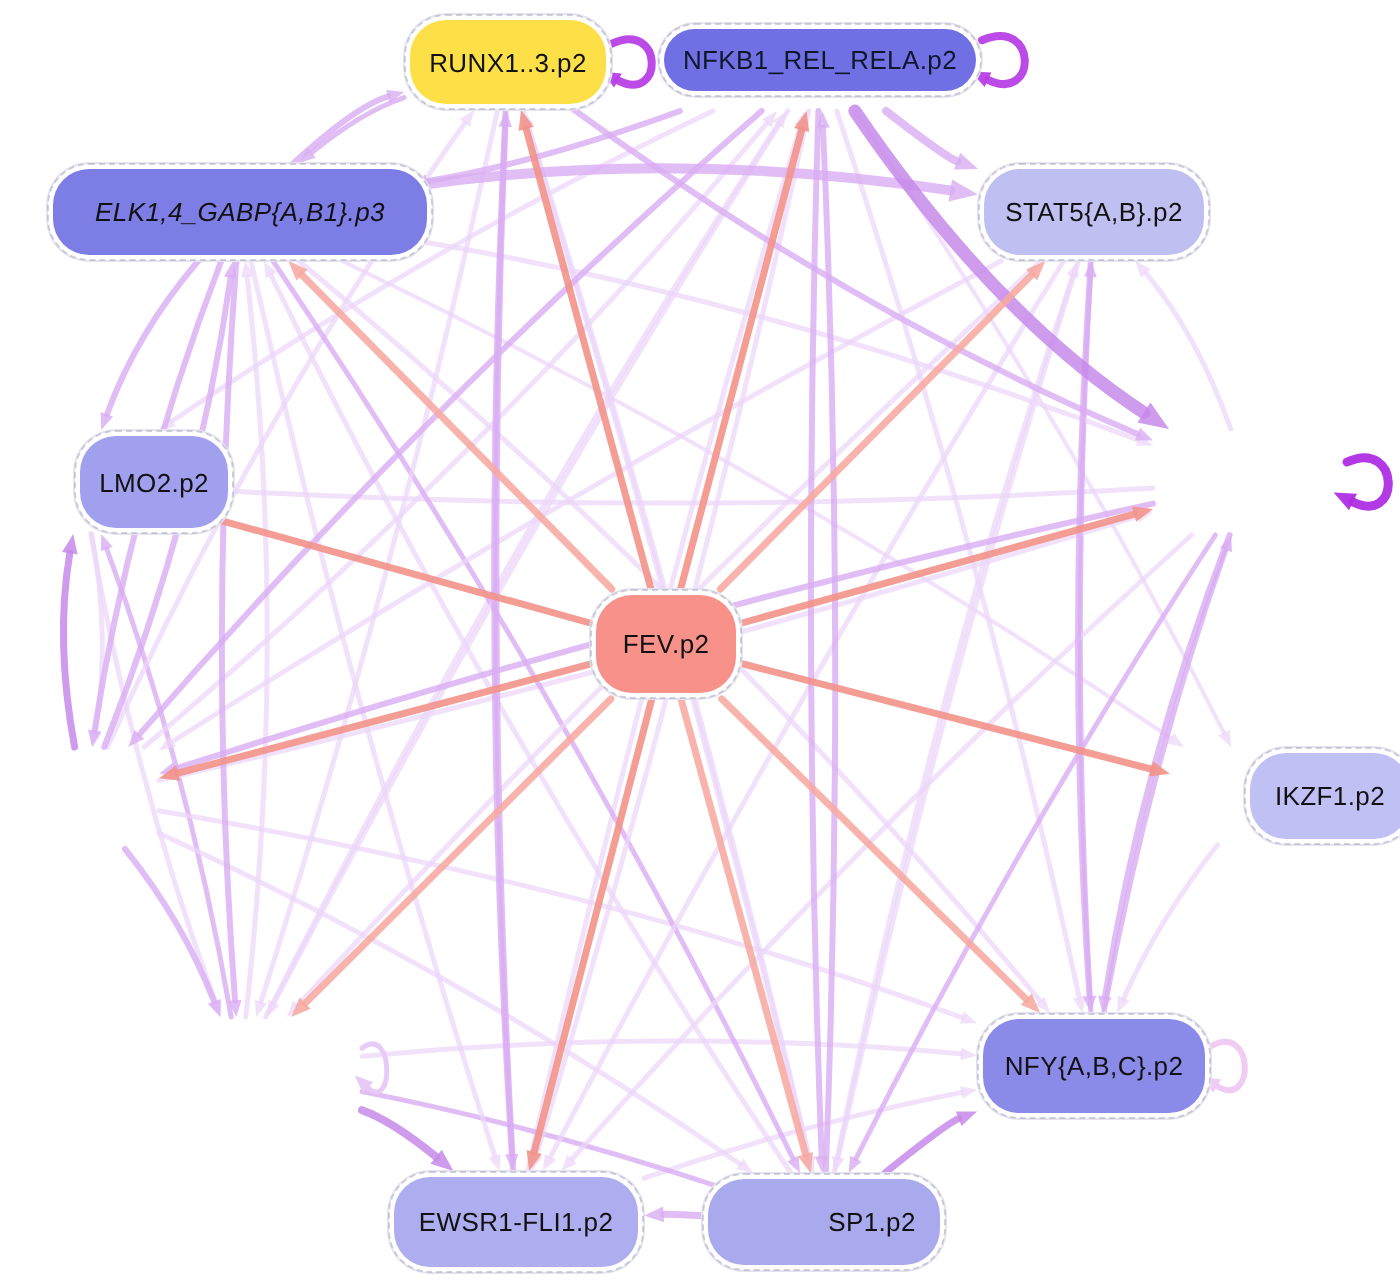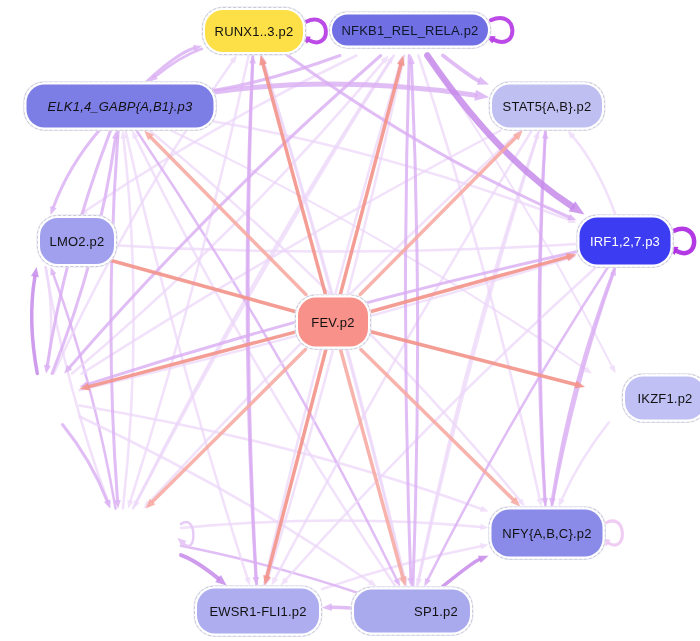--- a/index.html
+++ b/index.html
@@ -214,23 +214,20 @@
     </div>
   <div class="node" style="left: 120px; top: 106px; width: 187px; height: 43px; background: rgb(125, 125, 230); color: rgb(17, 17, 17); font-style: italic;">
       <span>ELK1,4_GABP{A,B1}.p3</span>
     </div>
   <div class="node" style="left: 547px; top: 106px; width: 110px; height: 43px; background: rgb(191, 191, 242); color: rgb(17, 17, 17);">
       <span>STAT5{A,B}.p2</span>
     </div>
   <div class="node" style="left: 41px; top: 241px; width: 74px; height: 46px; background: rgb(160, 160, 238); color: rgb(17, 17, 17); margin-left: 36px;">
       <span>LMO2.p2</span>
     </div>
-  <div class="node" style="left: 625px; top: 241px; width: 91px; height: 47px; background: rgb(60, 60, 242); color: rgb(255, 255, 255);">
-      <span>IRF1,2,7.p3</span>
-    </div>
   <div class="node" style="left: 333px; top: 322px; width: 70px; height: 49px; background: rgb(248, 145, 138); color: rgb(17, 17, 17);">
       <span>FEV.p2</span>
     </div>
   <div class="node" style="left: 628px; top: 398px; width: 80px; height: 43px; background: rgb(192, 192, 245); color: rgb(17, 17, 17); margin-left: 37px;">
       <span>IKZF1.p2</span>
     </div>
   <div class="node" style="left: 547px; top: 533px; width: 111px; height: 47px; background: rgb(138, 138, 233); color: rgb(17, 17, 17);">
       <span>NFY{A,B,C}.p2</span>
     </div>
   <div class="node" style="left: 258px; top: 611px; width: 122px; height: 45px; background: rgb(173, 173, 240); color: rgb(17, 17, 17);">

